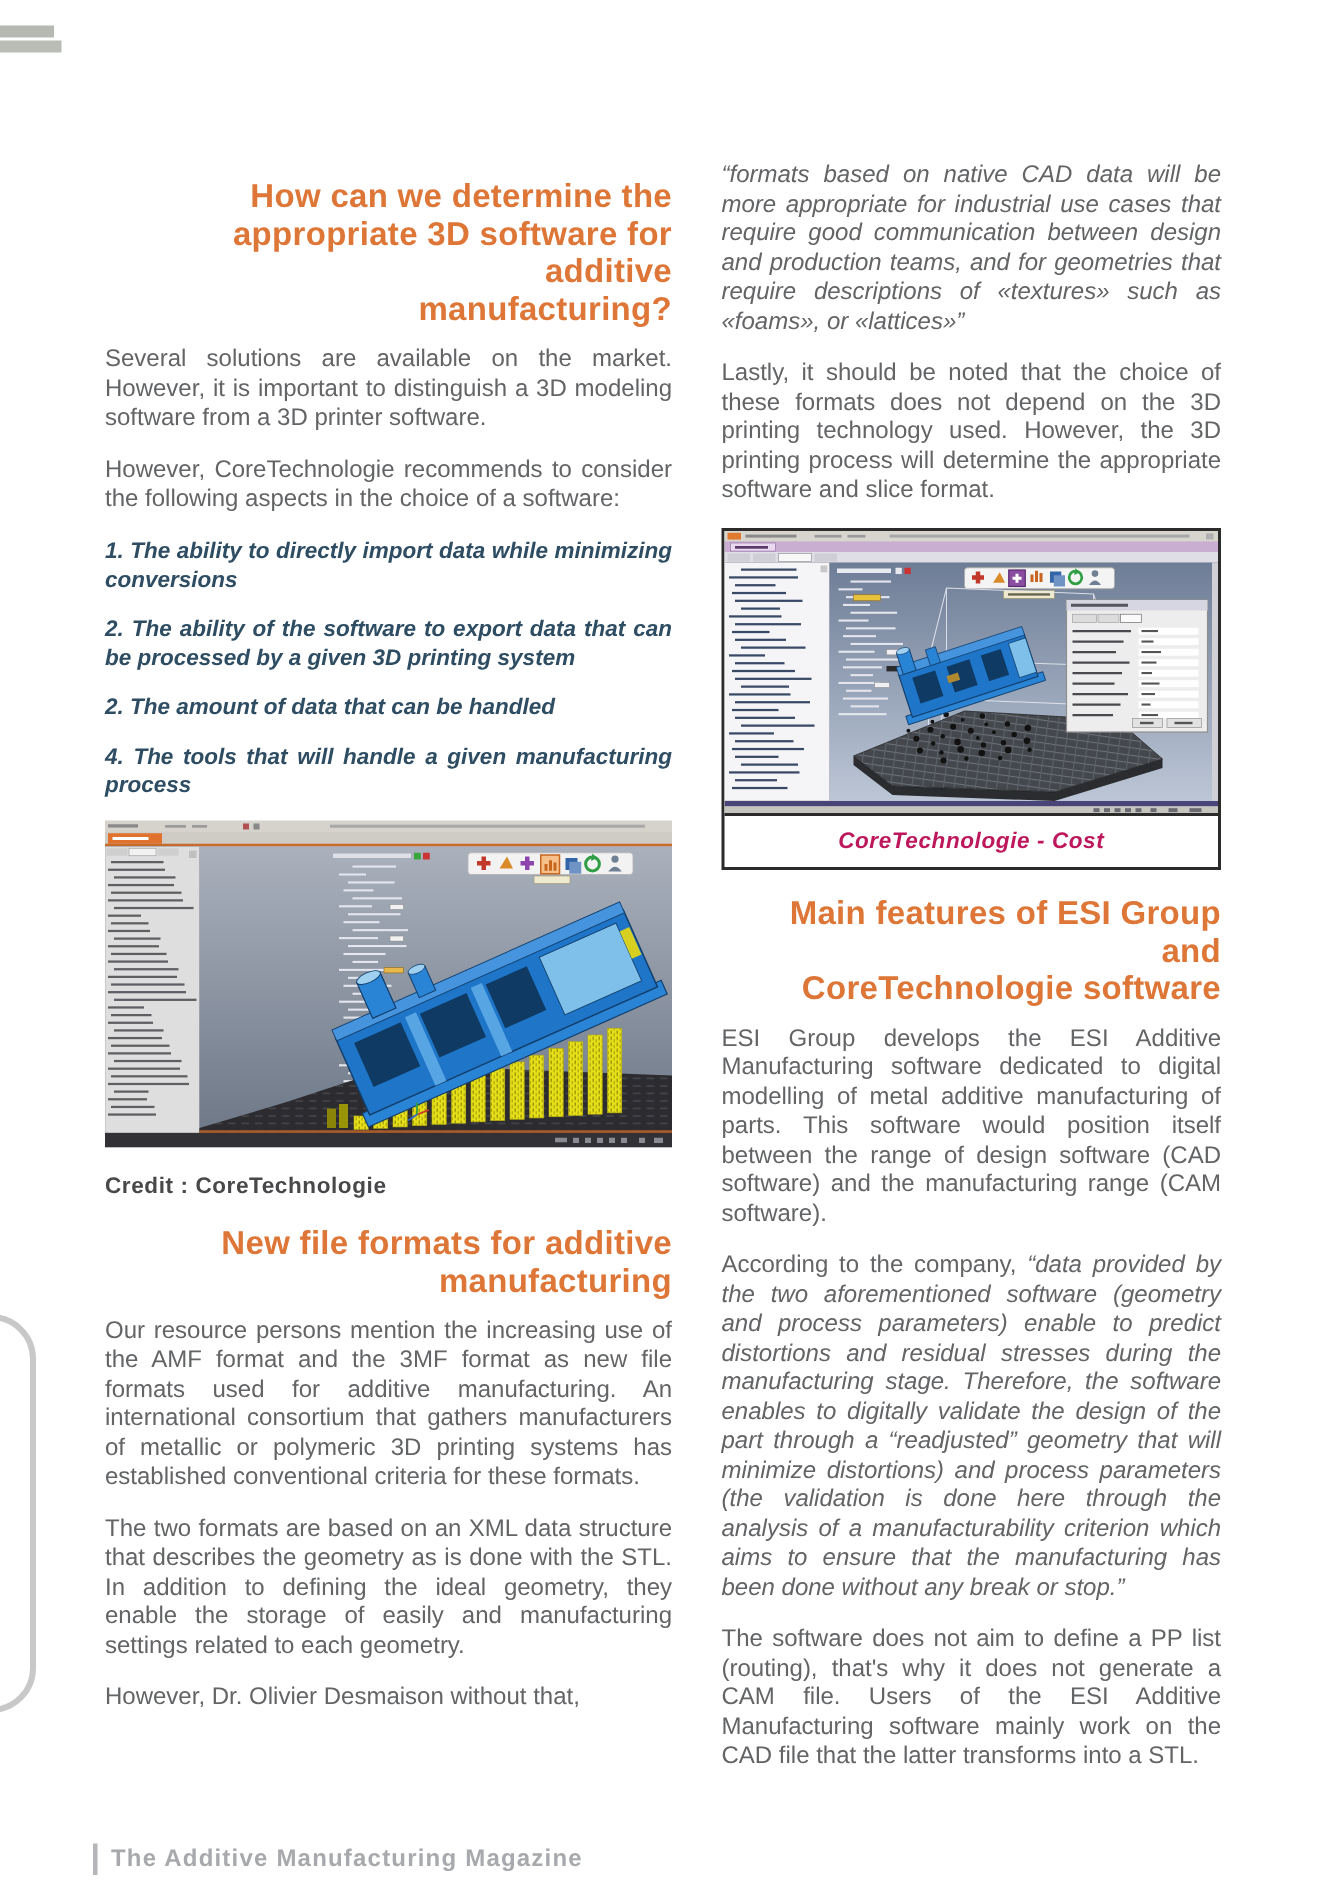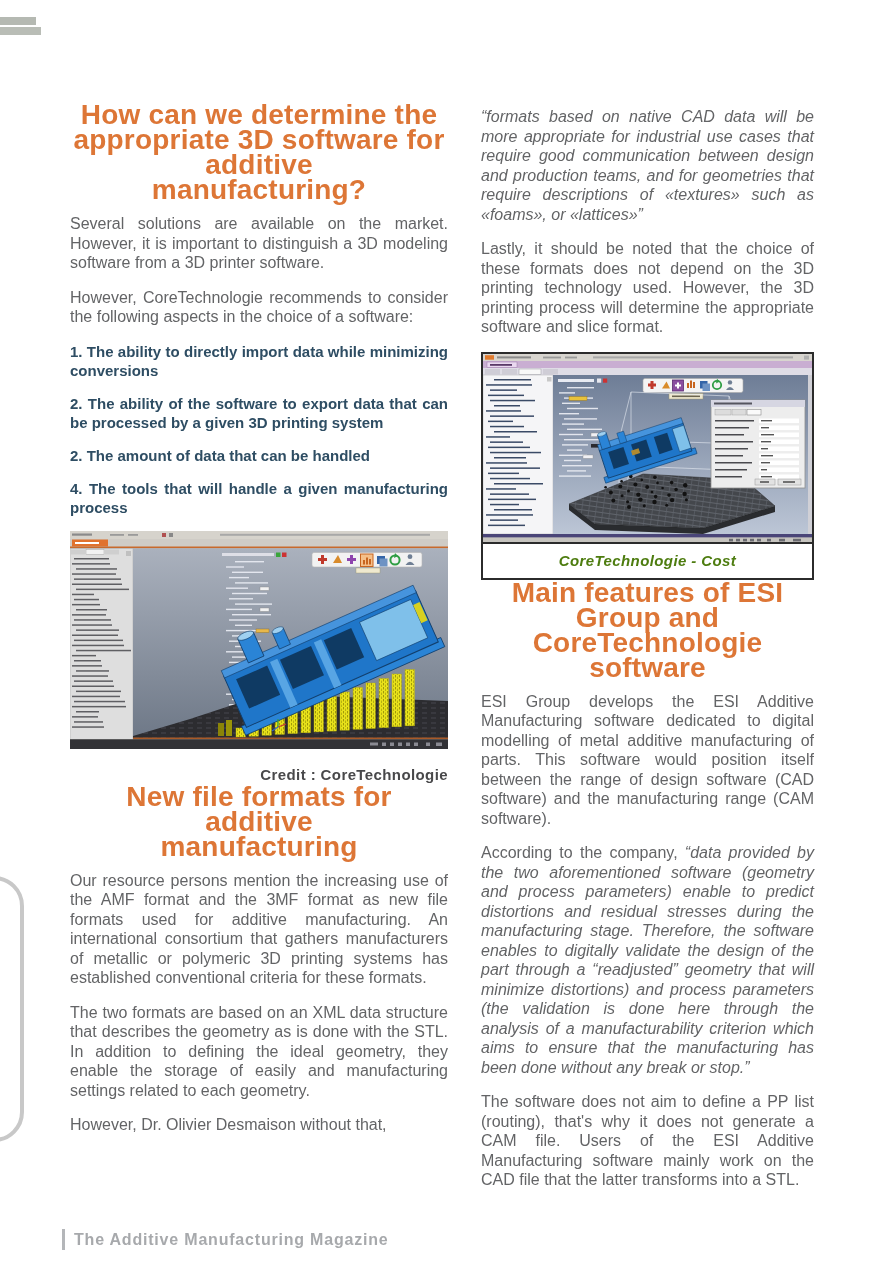--- a/index.html
+++ b/index.html
@@ -16,40 +16,40 @@
   
   .deco-bar{position:absolute;left:0;background:#b5b9b2;height:8px}
   .deco-bar.b1{top:17px;width:36px}
   .deco-bar.b2{top:27px;width:41px;background:#b9bdb6}
   .deco-round{position:absolute;left:-36px;top:876px;width:60px;height:266px;
               border:4px solid #c8c8c8;border-radius:30px;background:transparent}
   
   .col{position:absolute;top:98px;padding-top:4px}
   .col-left{left:70px;width:378px}
   .col-right{left:481px;width:333px}
-  h2.sec{font-size:28px;line-height:25px;font-weight:bold;color:var(--accent);
-         margin:0 0 12px;letter-spacing:.2px;white-space:pre-line;text-align:center}
+  h2.sec{font-size:22px;line-height:25px;font-weight:bold;color:var(--accent);
+         margin:16px 0 12px;letter-spacing:.2px;white-space:pre-line;text-align:right}
   p.body{font-size:16px;line-height:19.5px;color:var(--body);text-align:justify;margin:5px 0 15px}
   p.body.quote{font-style:italic}
   span.quote{font-style:italic}
-  p.list-item{font-size:15px;line-height:19px;font-weight:bold;
+  p.list-item{font-size:15px;line-height:19px;font-weight:bold;font-style:italic;
               color:var(--listcol);text-align:justify;margin:0 0 14px}
   p.last-line{margin-bottom:0}
   
   .fig1{margin:12px 0 0;width:378px}
   .fig1 svg{display:block;width:378px;height:218px}
-  .fig1-caption{margin-top:16px;text-align:right;font-size:15px;font-weight:bold;
+  .fig1-caption{margin-top:16px;text-align:left;font-size:15px;font-weight:bold;
                 color:var(--captioncol);letter-spacing:.4px;line-height:19px}
   .after-fig{margin-top:22px}
   
   .fig2{margin:15px 0 0;width:333px;border:2px solid #2b2b2b;background:#fff}
   .fig2 svg{display:block;width:329px;height:188px}
   .fig2-caption{height:36px;border-top:2px solid #2b2b2b;display:flex;align-items:center;
                 justify-content:center;font-size:15px;font-weight:bold;font-style:italic;
-                color:#4d7c0f;letter-spacing:.4px}
+                color:#be185d;letter-spacing:.4px}
   .h3-gap{margin-top:38px}
   
   .footer{position:absolute;left:62px;top:1229px;display:flex;align-items:center}
   .footer .vbar{width:3px;height:21px;background:#b4b6b9;margin-right:9px}
   .footer .ftext{font-size:16px;font-weight:bold;color:var(--footercol);letter-spacing:.8px}
 </style>
 </head>
 <body>
 
 <div class="page">

